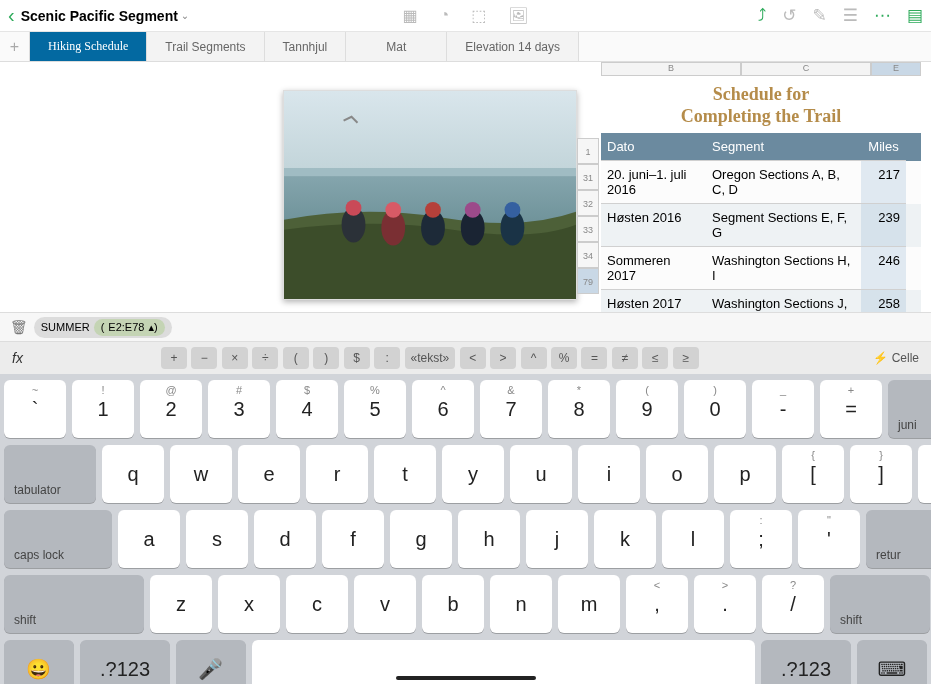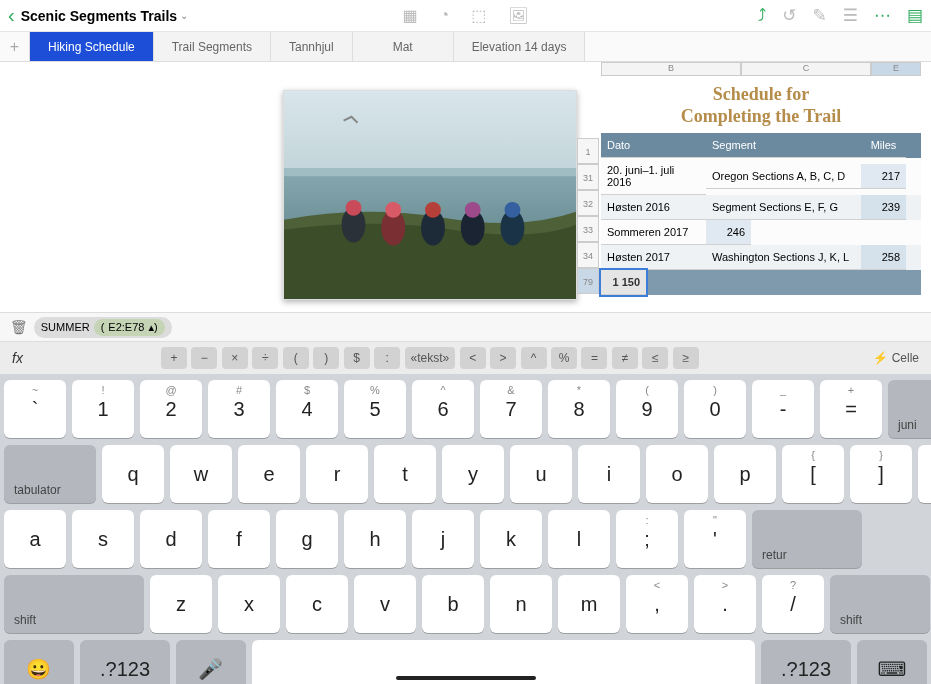--- a/index.html
+++ b/index.html
@@ -9,41 +9,41 @@
 .topbar .back { color: #2eab5b; font-size: 20px; margin-right: 6px; cursor: pointer; }
 .topbar .title { font-weight: 600; font-size: 14px; margin-right: 3px; }
 .topbar .chev { color: #888; font-size: 10px; }
 .topbar .center-icons { position: absolute; left: 50%; transform: translateX(-50%); display: flex; gap: 22px; color: #bbb; font-size: 16px; }
 .topbar .right-icons { margin-left: auto; display: flex; gap: 16px; align-items: center; }
 .topbar .right-icons span { font-size: 17px; }
 
 .tabrow { height: 30px; display: flex; border-bottom: 1px solid #ddd; background: #fafafa; }
 .tabrow .plus { width: 30px; display: flex; align-items: center; justify-content: center; color: #aaa; border-right: 1px solid #ddd; font-size: 16px; }
 .tabrow .tab { padding: 0 18px; display: flex; align-items: center; font-size: 12px; color: #666; border-right: 1px solid #ddd; background: #f3f3f3; cursor: pointer; }
-.tabrow .tab.active { background: #1d4ed8; color: #fff; }
+.tabrow .tab.active { background: #0369a1; color: #fff; font-family: Liberation Serif, serif; }
 
 .canvas { height: 250px; position: relative; background: #fff; overflow: hidden; }
 
 
 .donut-wrap { position: absolute; left: 10px; top: 5px; width: 260px; height: 230px; display: flex; align-items: center; justify-content: center; }
 .donut { width: 210px; height: 210px; border-radius: 50%; position: relative; background: conic-gradient(#d8b35a 0deg 140deg, #9cbbcd 140deg 360deg); }
 .donut::after { content: ""; position: absolute; inset: 40px; background: #fff; border-radius: 50%; }
 .donut-label { position: absolute; text-align: center; font-family: Georgia, serif; color: #b58c4a; font-size: 18px; font-weight: 500; line-height: 1.3; z-index: 2; }
 
 
 .photo { position: absolute; left: 283px; top: 28px; width: 294px; height: 210px; border: 1px solid #ddd; box-shadow: 0 2px 6px rgba(0,0,0,0.3); }
 .photo svg { width: 100%; height: 100%; display: block; }
 
 
 .sched { position: absolute; right: 10px; top: 0; width: 320px; }
 .colhdr { height: 14px; display: flex; font-size: 9px; color: #888; }
 .colhdr div { border: 1px solid #ccc; text-align: center; background: #f4f4f4; }
 .colhdr .cb { width: 140px; } .colhdr .cc { width: 130px; } .colhdr .ce { width: 50px; background: #c9d8e6; }
 .sched-title { font-family: Georgia, serif; text-align: center; color: #b58c4a; font-size: 18px; font-weight: 600; padding: 8px 0 6px; line-height: 1.2; }
-.thead, .trow, .tfoot { display: flex; font-size: 11px; align-items: center; }
+.thead, .trow, .tfoot { display: flex; font-size: 13px; }
 .thead div, .trow div, .tfoot div { padding: 6px 6px; border-bottom: 1px solid #d0d0d0; }
 .thead { background: #6b8a9f; color: #fff; }
 .trow:nth-child(even) { background: #eef2f4; }
 .trow:nth-child(odd) { background: #fcfcfc; }
 .col-d { width: 105px; } .col-s { width: 155px; } .col-m { width: 45px; text-align: right; background: rgba(160,190,215,0.3); }
 .thead .col-m { background: transparent; text-align: center; }
 .tfoot { background: #7f9aac; color: #fff; font-weight: 600; }
 .tfoot .col-m { background: #e5e5e5; color: #333; outline: 2px solid #3b7dd8; position: relative; }
 .rownums { position: absolute; left: -24px; top: 76px; font-size: 9px; color: #888; }
 .rownums div { height: 26px; width: 22px; border: 1px solid #ccc; text-align: center; line-height: 26px; background: #f6f6f6; }
@@ -67,21 +67,21 @@
 .key .sub { font-size: 11px; color: #888; position: absolute; top: 4px; }
 .key.dark { background: #b4b8be; }
 .key.lbl { align-items: flex-start; justify-content: flex-end; padding: 6px 10px; font-size: 12px; color: #444; }
 .home-ind { position: absolute; bottom: 4px; left: 50%; transform: translateX(-50%); width: 140px; height: 4px; background: #222; border-radius: 3px; }
 </style>
 </head>
 <body>
 
 <div class="topbar">
   <span class="back">‹</span>
-  <span class="title">Scenic Segments Trails</span>
+  <span class="title">Scenic Pacific Segment</span>
   <span class="chev">⌄</span>
   <div class="center-icons">
     <span>▦</span>
     <span>◔</span>
     <span>⬚</span>
     <span>🖼</span>
   </div>
   <div class="right-icons">
     <span style="color:#2eab5b">⤴</span>
     <span style="color:#bbb">↺</span>
@@ -163,20 +163,21 @@
           <div class="col-s">Oregon Sections A, B, C, D</div>
           <div class="col-m">217</div>
         </div>
         <div class="trow">
           <div class="col-d">Høsten 2016</div>
           <div class="col-s">Segment Sections E, F, G</div>
           <div class="col-m">239</div>
         </div>
         <div class="trow">
           <div class="col-d">Sommeren 2017</div>
+          <div class="col-s">Washington Sections H, I</div>
           <div class="col-m">246</div>
         </div>
         <div class="trow">
           <div class="col-d">Høsten 2017</div>
           <div class="col-s">Washington Sections J, K, L</div>
           <div class="col-m">258</div>
         </div>
       </div>
     <div class="tfoot">
       <div class="col-m">1 150</div>
@@ -294,20 +295,23 @@
         <div class="sub">{</div>
         <div>[</div>
       </div>
       <div class="key " style="flex: 0 0 62px;">
         <div class="sub">}</div>
         <div>]</div>
       </div>
       <div class="key " style="flex: 0 0 62px;"></div>
     </div>
   <div class="krow" id="kr3">
+      <div class="key dark lbl" style="flex: 0 0 108px;">
+        <div>caps lock</div>
+      </div>
       <div class="key " style="flex: 0 0 62px;">
         <div>a</div>
       </div>
       <div class="key " style="flex: 0 0 62px;">
         <div>s</div>
       </div>
       <div class="key " style="flex: 0 0 62px;">
         <div>d</div>
       </div>
       <div class="key " style="flex: 0 0 62px;">

